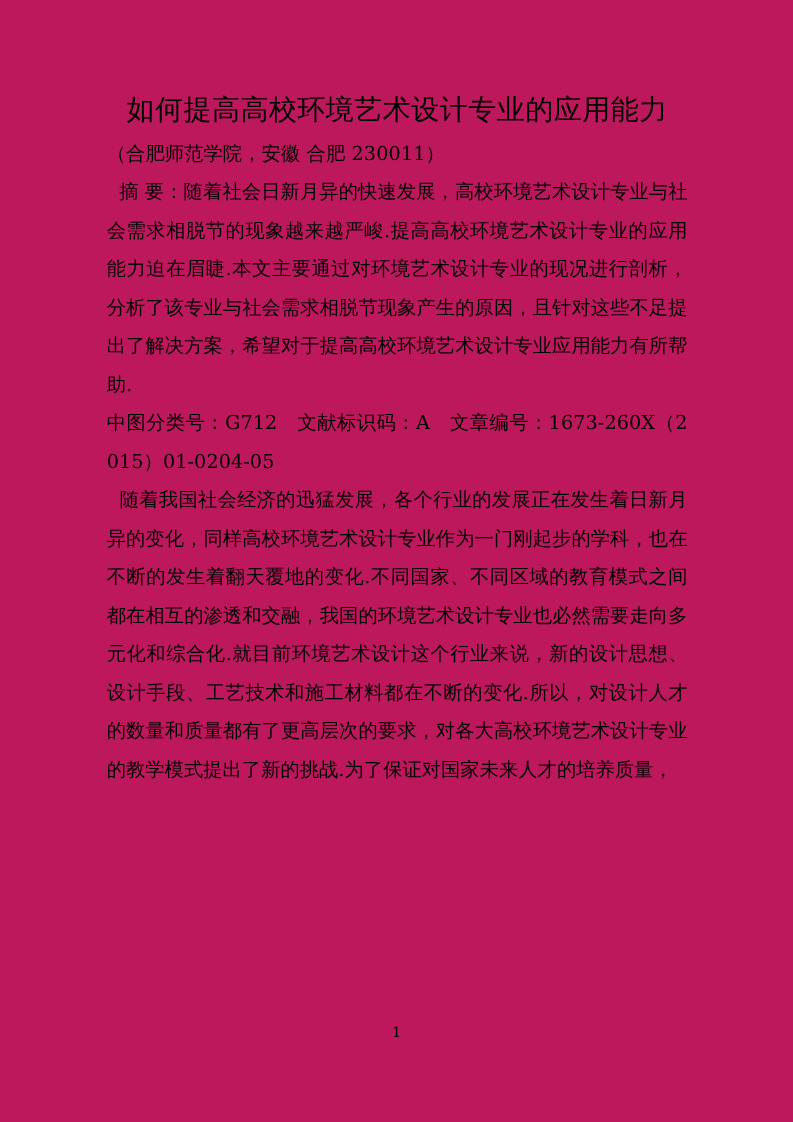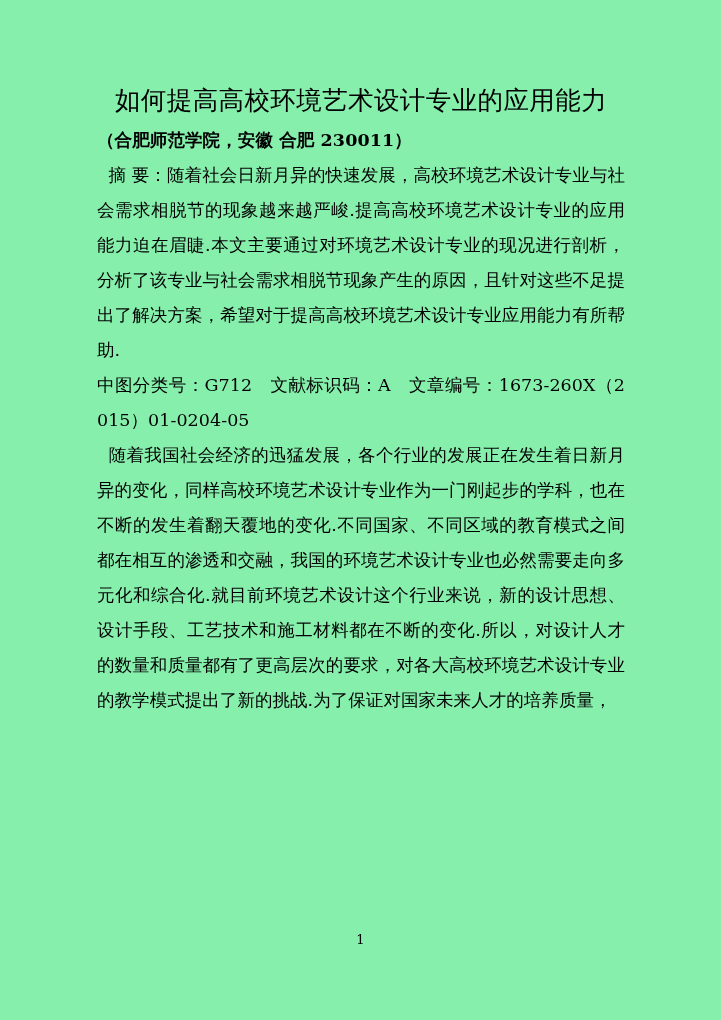--- a/index.html
+++ b/index.html
@@ -8,21 +8,21 @@
     background: #ffffff;
   }
   body {
     font-family: "DejaVu Serif", "Liberation Serif", serif;
     color: #000000;
   }
   .page {
     position: relative;
     width: 721px;
     height: 1020px;
-    background: #86efac;
+    background: #be185d;
     overflow: hidden;
     box-sizing: border-box;
   }
   .content {
     position: absolute;
     left: 97px;
     top: 0;
     width: 528px;
   }
 
@@ -46,21 +46,20 @@
     text-justify: inter-ideograph;
     letter-spacing: 0.1px;
     white-space: pre-wrap;
   }
 
   .byline {
     margin-top: 40px;
   }
   .affil {
     margin-top: 0px;
-    font-weight: bold;
   }
 
   .abstract-block {
     margin-top: 10px;
   }
   .keywords-line {
     margin-top: 0px;
   }
   .classify-block {
     margin-top: 0px;

